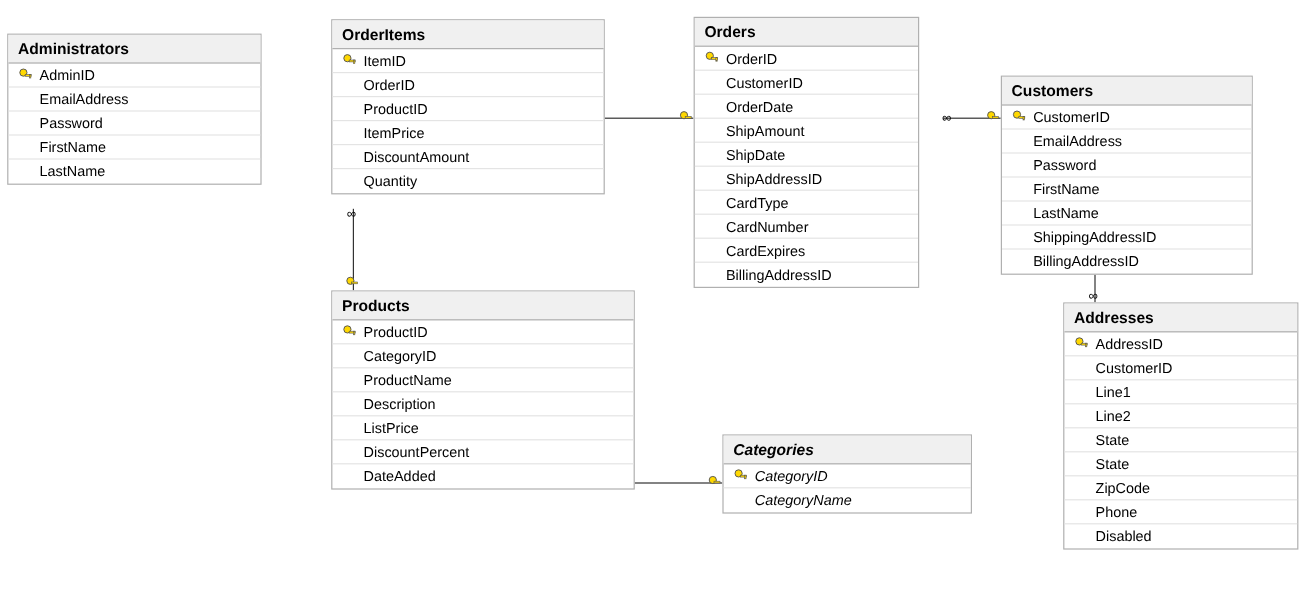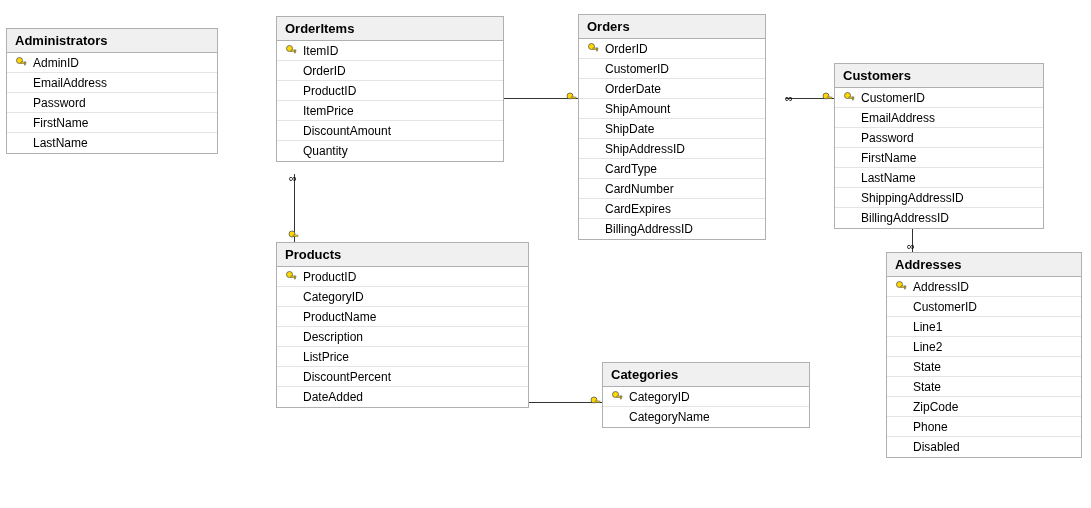--- a/index.html
+++ b/index.html
@@ -341,21 +341,21 @@
           <div class="key-cell"></div>
           <div class="field-cell">DiscountPercent</div>
         </div>
         <div class="table-row">
           <div class="key-cell"></div>
           <div class="field-cell">DateAdded</div>
         </div>
       </div>
   </div>
 
-  <div class="table-box" style="left:602px; top:362px; width:208px;">
+  <div class="table-box" style="left:602px; top:362px; width:208px;font-style:italic;">
     <div class="table-header">Categories</div>
     <div class="table-rows">
         <div class="table-row">
           <div class="key-cell">
             <span class="key-icon"><svg viewBox="0 0 13 13">
                 <circle cx="4.5" cy="4.5" r="3" fill="#ffd800" stroke="#555" stroke-width="0.8"></circle>
                 <rect x="6" y="6" width="5" height="1.6" fill="#ffd800" stroke="#555" stroke-width="0.5"></rect>
                 <rect x="9.5" y="6" width="1.2" height="3" fill="#ffd800" stroke="#555" stroke-width="0.5"></rect>
               </svg></span>
           </div>

